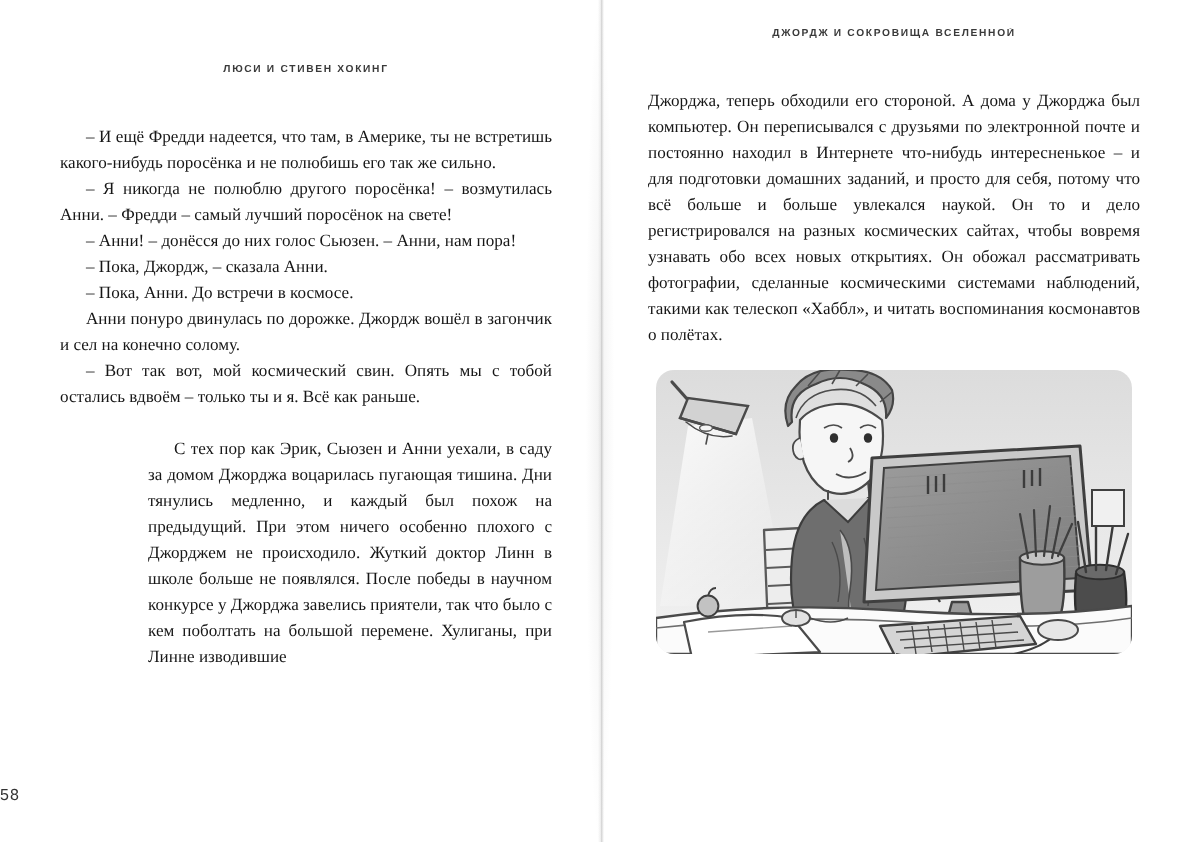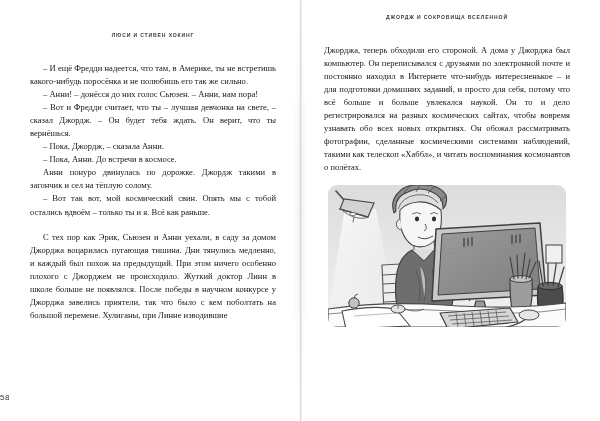--- a/index.html
+++ b/index.html
@@ -76,21 +76,21 @@
     text-align: justify;
     text-justify: inter-word;
     color: #161616;
     hyphens: manual;
   }
   .body-text p {
     margin: 0;
     text-indent: 13px;
   }
   .body-text p.noindent { text-indent: 0; font-family: Liberation Serif, serif; }
-  .body-text p.gap-before { margin-top: 12.5px; }
+  .body-text p.gap-before { margin-top: 12.5px; margin-left: 44px; }
 
   .figure {
     margin-top: 9px;
     width: 100%;
   }
   .figure svg {
     display: block;
     width: 100%;
     height: auto;
   }
@@ -110,25 +110,25 @@
 </head>
 <body>
 
 <div class="spread">
 
   <div class="page page-left">
     <div class="running-head">Люси и Стивен ХОКИНГ</div>
 
     <div class="body-text">
       <p>– И ещё Фредди надеется, что там, в Америке, ты не встретишь какого-нибудь поросёнка и не полюбишь его так же сильно.</p>
+      <p>– Я никогда не полюблю другого поросёнка! – возмутилась Анни. – Фредди – самый лучший поросёнок на свете!</p>
       <p>– Анни! – донёсся до них голос Сьюзен. – Анни, нам пора!</p>
-      <p>– Вот и Фредди считает, что ты – лучшая девчонка на свете, – сказал Джордж. – Он будет тебя ждать. Он верит, что ты вернёшься.</p>
       <p>– Пока, Джордж, – сказала Анни.</p>
       <p>– Пока, Анни. До встречи в космосе.</p>
-      <p>Анни понуро двинулась по дорожке. Джордж такими в загончик и сел на тёплую солому.</p>
+      <p>Анни понуро двинулась по дорожке. Джордж вошёл в загончик и сел на конечно солому.</p>
       <p>– Вот так вот, мой космический свин. Опять мы с тобой остались вдвоём – только ты и я. Всё как раньше.</p>
       <p class="gap-before">С тех пор как Эрик, Сьюзен и Анни уехали, в саду за домом Джорджа воцарилась пугающая тишина. Дни тянулись медленно, и каждый был похож на предыдущий. При этом ничего особенно плохого с Джорджем не происходило. Жуткий доктор Линн в школе больше не появлялся. После победы в научном конкурсе у Джорджа завелись приятели, так что было с кем поболтать на большой перемене. Хулиганы, при Линне изводившие</p>
     </div>
 
     <div class="folio">58</div>
   </div>
 
   <div class="page page-right">
     <div class="running-head">ДЖОРДЖ И СОКРОВИЩА ВСЕЛЕННОЙ</div>
 

